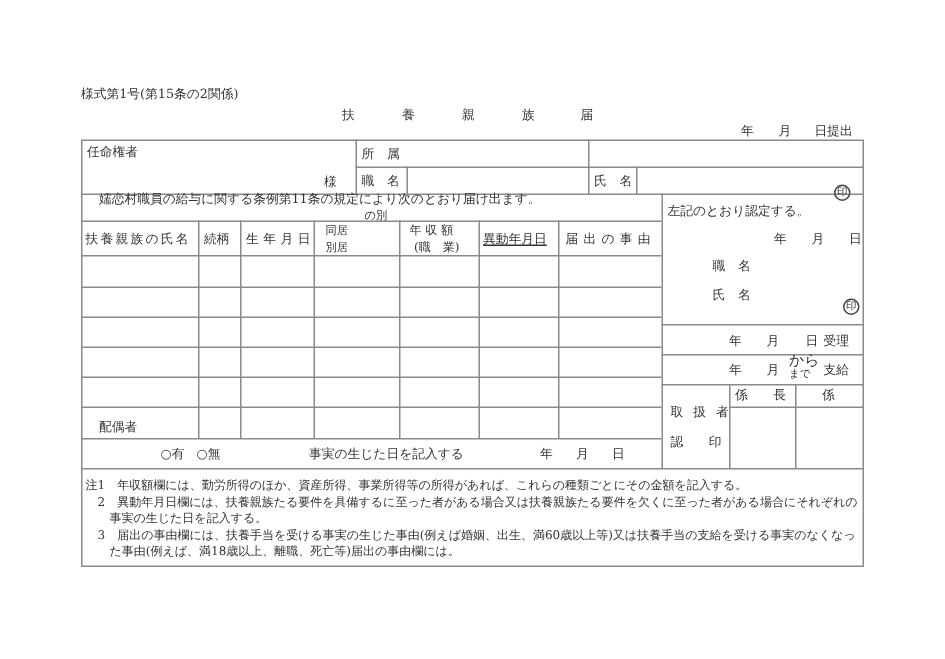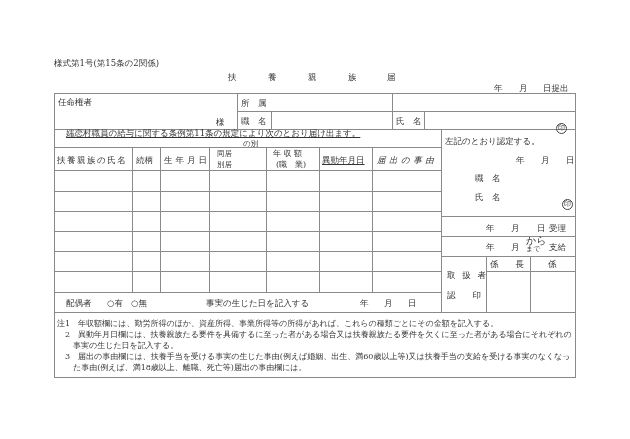--- a/index.html
+++ b/index.html
@@ -45,21 +45,21 @@
 <div class="t" style="left:58px;top:97px;text-align:center;">任命権者</div>
 <div class="t" style="left:216px;top:117px;">様</div>
 <div class="t" style="left:241px;top:98px;">所　属</div>
 <div class="abs" style="left:393px;top:94px;width:182px;height:16px;"></div>
 <div class="t" style="left:241px;top:116px;">職　名</div>
 <div class="abs" style="left:272px;top:112px;width:119px;height:16px;"></div>
 <div class="t" style="left:396px;top:116px;">氏　名</div>
 <div class="abs" style="left:425px;top:112px;width:120px;height:16px;"></div>
 <div class="abs" style="left:556px;top:115px;"><span class="seal">印</span></div>
 
-<div class="t" style="left:66px;top:128px;text-decoration:underline;">嬬恋村職員の給与に関する条例第11条の規定により次のとおり届け出ます。</div>
+<div class="t" style="left:66px;top:128px;">嬬恋村職員の給与に関する条例第11条の規定により次のとおり届け出ます。</div>
 
 <div class="ln v" style="left:441px;top:129px;height:183px;"></div>
 
 <div class="ln h" style="left:54px;top:147px;width:387px;"></div>
 <div class="ln h" style="left:54px;top:170px;width:387px;"></div>
 <div class="ln h" style="left:54px;top:191px;width:387px;"></div>
 <div class="ln h" style="left:54px;top:211px;width:387px;"></div>
 <div class="ln h" style="left:54px;top:231px;width:387px;"></div>
 <div class="ln h" style="left:54px;top:251px;width:387px;"></div>
 <div class="ln h" style="left:54px;top:271px;width:387px;"></div>
@@ -76,33 +76,33 @@
 <div>
   <div class="t" style="left:57px;top:155px;letter-spacing:1.5px;">扶養親族の氏名</div>
   <div class="t" style="left:136px;top:155px;text-align:right;">続柄</div>
   <div class="t" style="left:164px;top:155px;letter-spacing:3px;">生年月日</div>
   <div class="t" style="left:217px;top:149px;font-size:7.5px;">同居</div>
   <div class="t" style="left:217px;top:160px;font-size:7.5px;">別居</div>
   <div class="t" style="left:243px;top:139px;font-size:7.5px;">の別</div>
   <div class="t" style="left:273px;top:149px;font-size:8px;">年 収 額</div>
   <div class="t" style="left:276px;top:160px;font-size:8px;">(職　業)</div>
   <div class="t" style="left:322px;top:155px;text-decoration:underline;">異動年月日</div>
-  <div class="t" style="left:377px;top:155px;letter-spacing:3.5px;font-style:italic;">届出の事由</div>
+  <div class="t" style="left:377px;top:155px;letter-spacing:3.5px;">届出の事由</div>
 </div>
 
 <div>
   <div class="abs" style="left:55px;top:171px;width:386px;height:20px;"></div>
   <div class="abs" style="left:55px;top:192px;width:386px;height:19px;"></div>
   <div class="abs" style="left:55px;top:212px;width:386px;height:19px;"></div>
   <div class="abs" style="left:55px;top:232px;width:386px;height:19px;"></div>
   <div class="abs" style="left:55px;top:252px;width:386px;height:19px;"></div>
   <div class="abs" style="left:55px;top:272px;width:386px;height:20px;"></div>
 </div>
 
-<div class="t" style="left:66px;top:298px;">配偶者</div>
+<div class="t" style="left:66px;top:280px;">配偶者</div>
 <div class="t" style="left:107px;top:298px;">○有</div>
 <div class="t" style="left:131px;top:298px;">○無</div>
 <div class="t" style="left:206px;top:298px;">事実の生じた日を記入する</div>
 <div class="t" style="left:360px;top:298px;">年</div>
 <div class="t" style="left:384px;top:298px;">月</div>
 <div class="t" style="left:408px;top:298px;">日</div>
 
 <div>
   <div class="t" style="left:445px;top:136px;">左記のとおり認定する。</div>
   <div class="t" style="left:516px;top:155px;">年</div>

